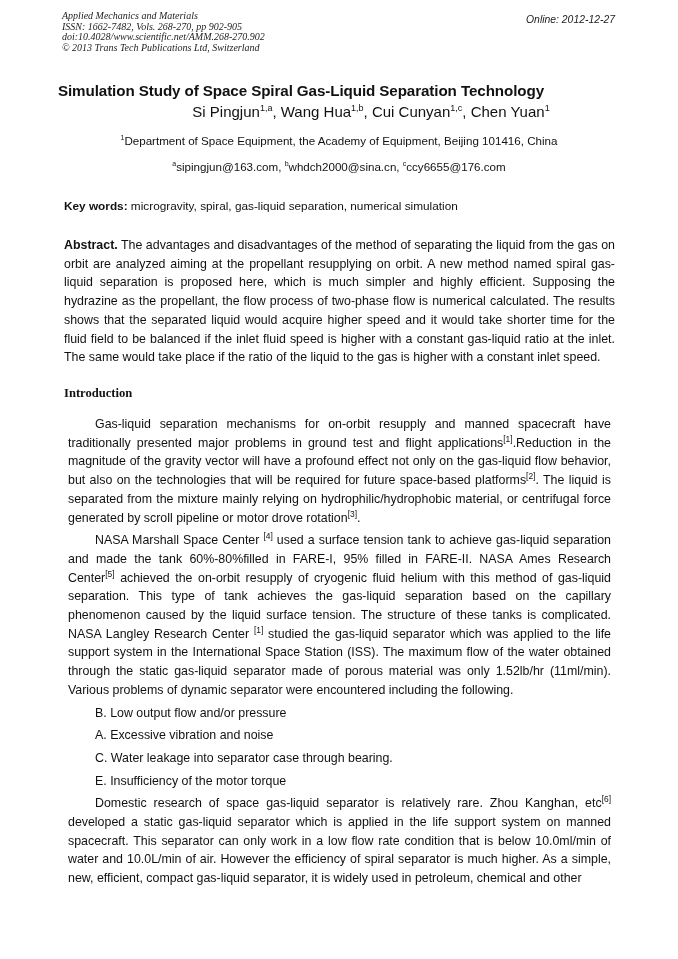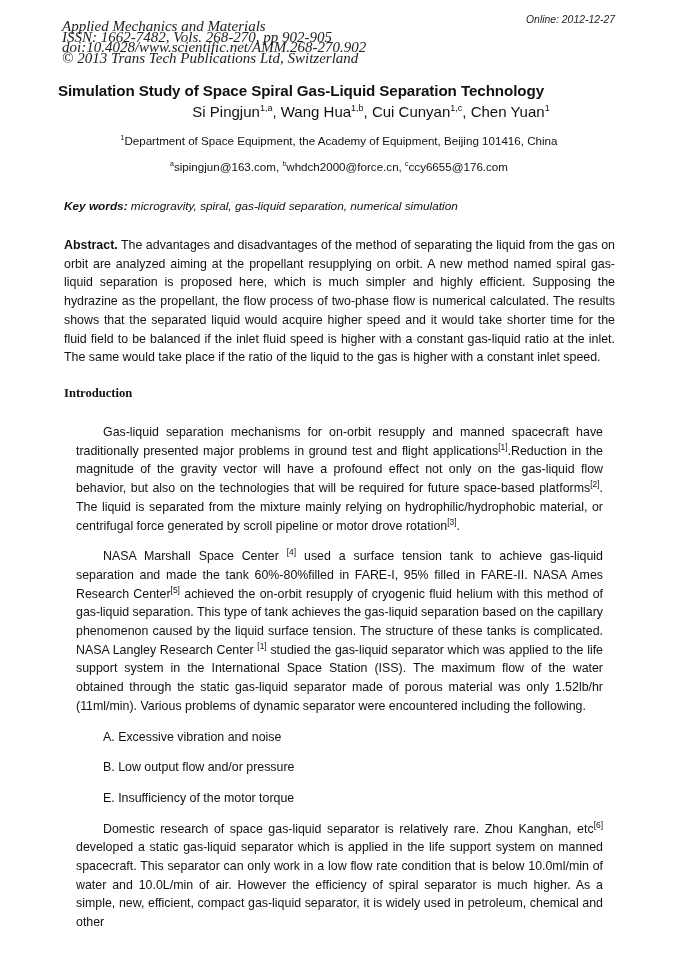--- a/index.html
+++ b/index.html
@@ -1,60 +1,61 @@
 <!DOCTYPE html>
 <html><head>
 <meta charset="utf-8">
 <style>
   html, body { margin: 0; padding: 0; background: #ffffff; }
   body { width: 678px; height: 959px; position: relative; overflow: hidden; color: #111; }
-  .meta { position: absolute; top: 21px; left: 62px; font-family: "Liberation Serif", serif; font-style: italic; font-size: 15px; line-height: 10.6px; color: #222; }
+  .meta { position: absolute; top: 11px; left: 62px; font-family: "Liberation Serif", serif; font-style: italic; font-size: 10px; line-height: 10.6px; color: #222; }
   .meta div { white-space: nowrap; }
   .online { position: absolute; top: 15px; right: 63px; font-family: Liberation Sans, sans-serif; font-style: italic; font-size: 10.4px; line-height: 10.6px; color: #222; }
   .title { position: absolute; top: 82px; left: 0; width: 602px; text-align: center; font-family: "Liberation Sans", sans-serif; font-weight: bold; font-size: 15.2px; letter-spacing: -0.1px; }
   .authors { position: absolute; top: 103px; left: 0; width: 678px; text-align: center; font-family: "Liberation Sans", sans-serif; font-size: 15px; margin-left: 32px; }
   .authors sup, .affil sup, .emails sup { font-size: 0.6em; vertical-align: 0.65em; line-height: 0; }
   .affil { position: absolute; top: 134px; left: 0; width: 678px; text-align: center; font-family: "Liberation Sans", sans-serif; font-size: 11.6px; }
   .emails { position: absolute; top: 160px; left: 0; width: 678px; text-align: center; font-family: "Liberation Sans", sans-serif; font-size: 11.6px; }
-  .keywords { position: absolute; top: 199px; left: 64px; font-family: "Liberation Sans", sans-serif; font-size: 11.8px; font-style: italic; }
+  .keywords { position: absolute; top: 199px; left: 64px; font-family: "Liberation Sans", sans-serif; font-size: 11.8px; }
   .keywords b { font-weight: bold; }
   .body { position: absolute; left: 64px; width: 551px; font-family: Liberation Sans, sans-serif; font-size: 12.4px; line-height: 18.7px; text-align: justify; }
   .abstract { top: 236px; }
   .abstract b { font-weight: bold; }
   .intro-head { position: absolute; top: 386px; left: 64px; font-family: "Liberation Serif", serif; font-weight: bold; font-size: 12.6px; text-align: center; }
   .intro { top: 411px; }
-  .body p { margin: 12px; text-indent: 27px; }
+  .body p { margin: 4px; text-indent: 27px; }
   .body .li { text-indent: 0; padding-left: 27px; }
   .body sup { font-size: 0.68em; vertical-align: 0.55em; line-height: 0; }
 </style>
 </head>
 <body>
 
 <div class="meta">
   <div>Applied Mechanics and Materials</div>
   <div>ISSN: 1662-7482, Vols. 268-270, pp 902-905</div>
   <div>doi:10.4028/www.scientific.net/AMM.268-270.902</div>
   <div>© 2013 Trans Tech Publications Ltd, Switzerland</div>
 </div>
 <div class="online">Online: 2012-12-27</div>
 
 <div class="title">Simulation Study of Space Spiral Gas-Liquid Separation Technology</div>
 
 <div class="authors"><span>Si Pingjun</span><sup>1,a</sup>, <span>Wang Hua</span><sup>1,b</sup>, <span>Cui Cunyan</span><sup>1,c</sup>, <span>Chen Yuan</span><sup>1</sup></div>
 
 <div class="affil"><sup>1</sup><span>Department of Space Equipment, the Academy of Equipment, Beijing 101416, China</span></div>
 
-<div class="emails"><sup>a</sup><span>sipingjun@163.com</span>, <sup>b</sup><span>whdch2000@force.cn</span>, <sup>c</sup><span>ccy6655@176.com</span></div>
+<div class="emails"><sup>a</sup><span>sipingjun@163.com</span>, <sup>b</sup><span>whdch2000@sina.cn</span>, <sup>c</sup><span>ccy6655@176.com</span></div>
 
 <div class="keywords"><b>Key words:</b><span> microgravity, spiral, gas-liquid separation, numerical simulation</span></div>
 
 <div class="body abstract"><b>Abstract.</b><span> The advantages and disadvantages of the method of separating the liquid from the gas on orbit are analyzed aiming at the propellant resupplying on orbit. A new method named spiral gas-liquid separation is proposed here, which is much simpler and highly efficient. Supposing the hydrazine as the propellant, the flow process of two-phase flow is numerical calculated. The results shows that the separated liquid would acquire higher speed and it would take shorter time for the fluid field to be balanced if the inlet fluid speed is higher with a constant gas-liquid ratio at the inlet. The same would take place if the ratio of the liquid to the gas is higher with a constant inlet speed.</span></div>
 
 <div class="intro-head">Introduction</div>
 
 <div class="body intro">
   <p><span>Gas-liquid separation mechanisms for on-orbit resupply and manned spacecraft have traditionally presented major problems in ground test and flight applications</span><sup>[1]</sup><span>.Reduction in the magnitude of the gravity vector will have a profound effect not only on the gas-liquid flow behavior, but also on the technologies that will be required for future space-based platforms</span><sup>[2]</sup><span>. The liquid is separated from the mixture mainly relying on hydrophilic/hydrophobic material, or centrifugal force generated by scroll pipeline or motor drove rotation</span><sup>[3]</sup><span>.</span></p>
   <p><span>NASA Marshall Space Center </span><sup>[4]</sup><span> used a surface tension tank to achieve gas-liquid separation and made the tank 60%-80%filled in FARE-I, 95% filled in FARE-II. NASA Ames Research Center</span><sup>[5]</sup><span> achieved the on-orbit resupply of cryogenic fluid helium with this method of gas-liquid separation. This type of tank achieves the gas-liquid separation based on the capillary phenomenon caused by the liquid surface tension. The structure of these tanks is complicated. NASA Langley Research Center </span><sup>[1]</sup><span> studied the gas-liquid separator which was applied to the life support system in the International Space Station (ISS). The maximum flow of the water obtained through the static gas-liquid separator made of porous material was only 1.52lb/hr (11ml/min). Various problems of dynamic separator were encountered including the following.</span></p>
+  <p class="li">B. Low output flow and/or pressure</p>
   <p class="li">A. Excessive vibration and noise</p>
-  <p class="li">B. Low output flow and/or pressure</p>
+  <p class="li">C. Water leakage into separator case through bearing.</p>
   <p class="li">E. Insufficiency of the motor torque</p>
   <p><span>Domestic research of space gas-liquid separator is relatively rare. Zhou Kanghan, etc</span><sup>[6]</sup><span> developed a static gas-liquid separator which is applied in the life support system on manned spacecraft. This separator can only work in a low flow rate condition that is below 10.0ml/min of water and 10.0L/min of air. However the efficiency of spiral separator is much higher. As a simple, new, efficient, compact gas-liquid separator, it is widely used in petroleum, chemical and other</span></p>
 </div>
 
 </body></html>

